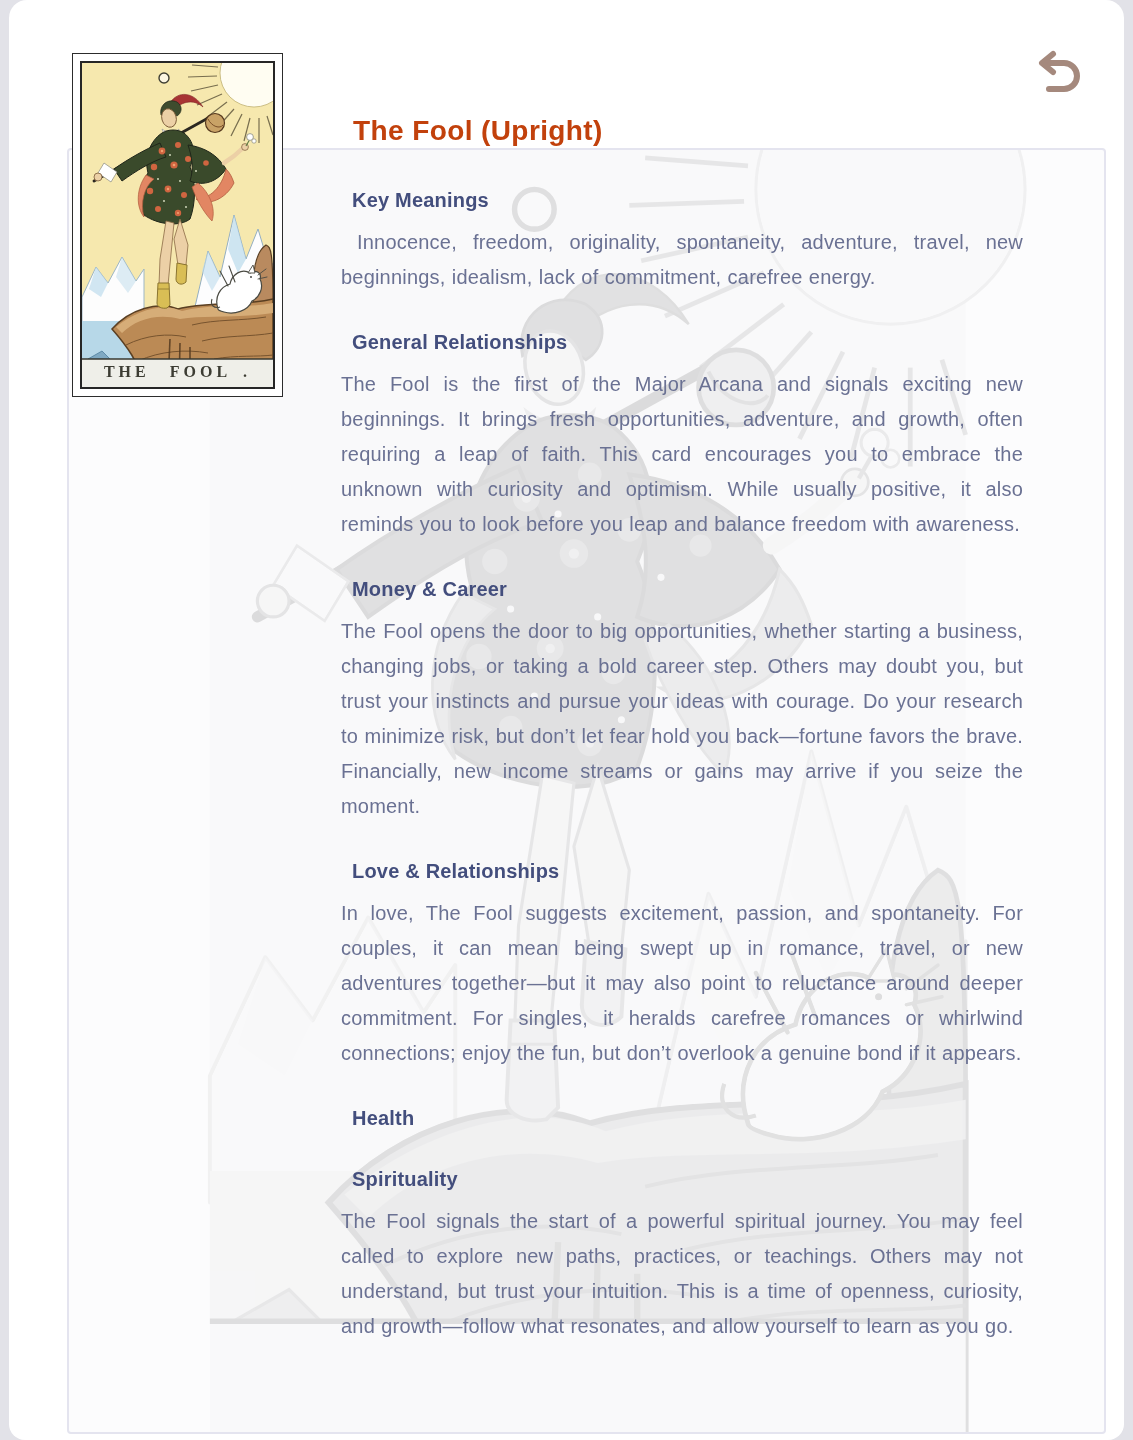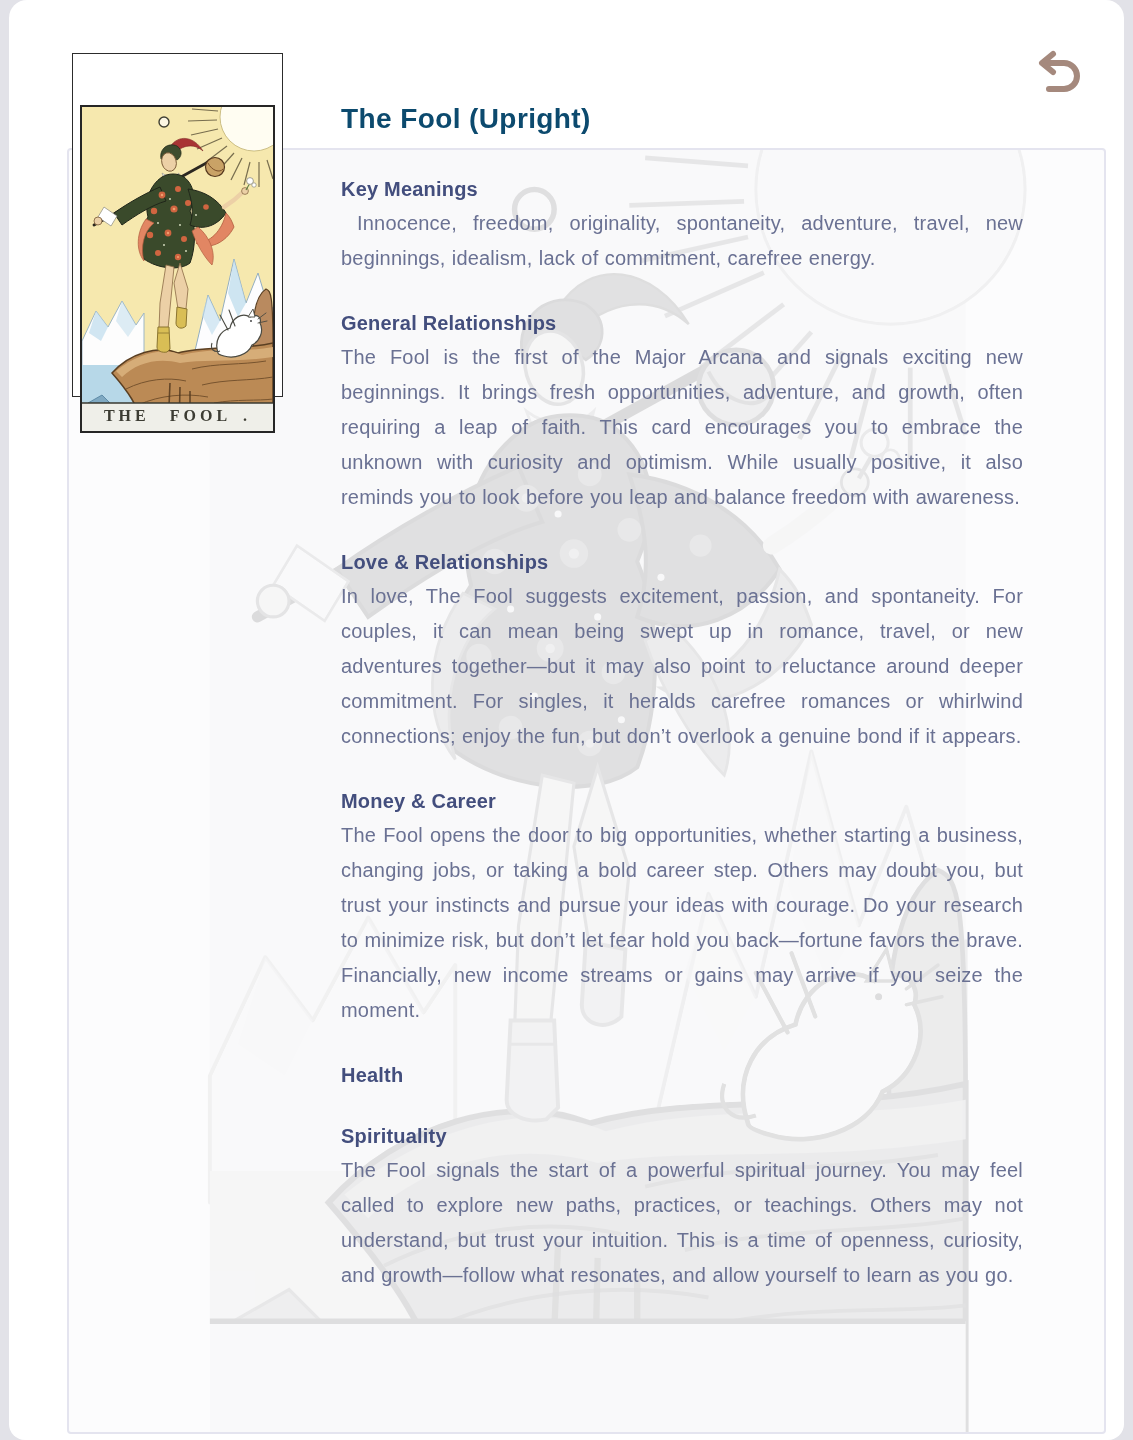--- a/index.html
+++ b/index.html
@@ -7,34 +7,34 @@
   .page{position:absolute;left:9px;right:9px;top:0;bottom:0;background:#ffffff;
     border-radius:18px 18px 16px 16px;}
   
   .panel{position:absolute;left:58px;top:148px;width:1039px;height:1286px;
     background:#fcfcfd;border:2px solid #e4e4ef;border-radius:4px;overflow:hidden;box-sizing:border-box;}
   .panel svg.wm{position:absolute;left:0;top:0;width:100%;height:100%;
     opacity:.16;filter:grayscale(1) brightness(1.1) contrast(.85);}
   
   .card{position:absolute;left:63px;top:53px;width:211px;height:344px;background:#ffffff;
     border:1.5px solid #2c2c2c;box-sizing:border-box;padding:7px;box-shadow:0 0 0 1px #fff inset;}
-  .card-inner{position:relative;width:100%;height:100%;border:2px solid #262626;box-sizing:border-box;overflow:hidden;background:#fca5a5;margin-top:44px;}
+  .card-inner{position:relative;width:100%;height:100%;border:2px solid #262626;box-sizing:border-box;overflow:hidden;background:#fca5a5;}
   .card-inner svg{display:block;width:100%;height:100%;}
   .card-label{position:absolute;left:0;right:0;bottom:3px;height:24px;text-align:center;
     font-family:"Liberation Serif",serif;font-weight:700;font-size:16px;letter-spacing:4px;
     color:#3c3c33;line-height:24px;white-space:pre;}
   
   .back-btn{position:absolute;left:1018px;top:48px;width:58px;height:54px;border:none;
     background:transparent;cursor:pointer;padding:0;}
   
-  .title{position:absolute;left:332px;top:103px;margin:0;font-size:28px;font-weight:700;
-    color:#0c4a6e;letter-spacing:.4px;}
+  .title{position:absolute;left:332px;top:103px;margin:12px;font-size:28px;font-weight:700;
+    color:#c2410c;letter-spacing:.4px;}
   .content{position:absolute;left:332px;top:176px;width:682px;}
   .section{margin:0 0 34px 0;}
-  .section h2{margin:0;font-size:20px;font-weight:700;color:#434e7d;letter-spacing:.2px;line-height:27px;}
+  .section h2{margin:11px;font-size:20px;font-weight:700;color:#434e7d;letter-spacing:.2px;line-height:27px;}
   .section p{margin:3px 0 0 0;font-size:20px;line-height:35px;color:#6a7193;
     text-align:justify;letter-spacing:.2px;word-spacing:.5px;}
   .hidden-defs{position:absolute;width:0;height:0;overflow:hidden;}
 </style>
 </head>
 <body>
 
 <svg class="hidden-defs" aria-hidden="true">
   <defs>
     <symbol id="fool-art" viewBox="0 0 191 324">
@@ -205,28 +205,28 @@
   <main class="content">
     <section class="section">
       <h2>Key Meanings</h2>
       <p>&nbsp;Innocence, freedom, originality, spontaneity, adventure, travel, new beginnings, idealism, lack of commitment, carefree energy.</p>
     </section>
     <section class="section">
       <h2>General Relationships</h2>
       <p>The Fool is the first of the Major Arcana and signals exciting new beginnings. It brings fresh opportunities, adventure, and growth, often requiring a leap of faith. This card encourages you to embrace the unknown with curiosity and optimism. While usually positive, it also reminds you to look before you leap and balance freedom with awareness.</p>
     </section>
     <section class="section">
+      <h2>Money &amp; Career</h2>
+      <p>The Fool opens the door to big opportunities, whether starting a business, changing jobs, or taking a bold career step. Others may doubt you, but trust your instincts and pursue your ideas with courage. Do your research to minimize risk, but don’t let fear hold you back—fortune favors the brave. Financially, new income streams or gains may arrive if you seize the moment.</p>
+    </section>
+    <section class="section">
       <h2>Love &amp; Relationships</h2>
       <p>In love, The Fool suggests excitement, passion, and spontaneity. For couples, it can mean being swept up in romance, travel, or new adventures together—but it may also point to reluctance around deeper commitment. For singles, it heralds carefree romances or whirlwind connections; enjoy the fun, but don’t overlook a genuine bond if it appears.</p>
     </section>
     <section class="section">
-      <h2>Money &amp; Career</h2>
-      <p>The Fool opens the door to big opportunities, whether starting a business, changing jobs, or taking a bold career step. Others may doubt you, but trust your instincts and pursue your ideas with courage. Do your research to minimize risk, but don’t let fear hold you back—fortune favors the brave. Financially, new income streams or gains may arrive if you seize the moment.</p>
-    </section>
-    <section class="section">
       <h2>Health</h2>
     </section>
     <section class="section">
       <h2>Spirituality</h2>
       <p>The Fool signals the start of a powerful spiritual journey. You may feel called to explore new paths, practices, or teachings. Others may not understand, but trust your intuition. This is a time of openness, curiosity, and growth—follow what resonates, and allow yourself to learn as you go.</p>
     </section>
   </main>
 
 </div>
 

